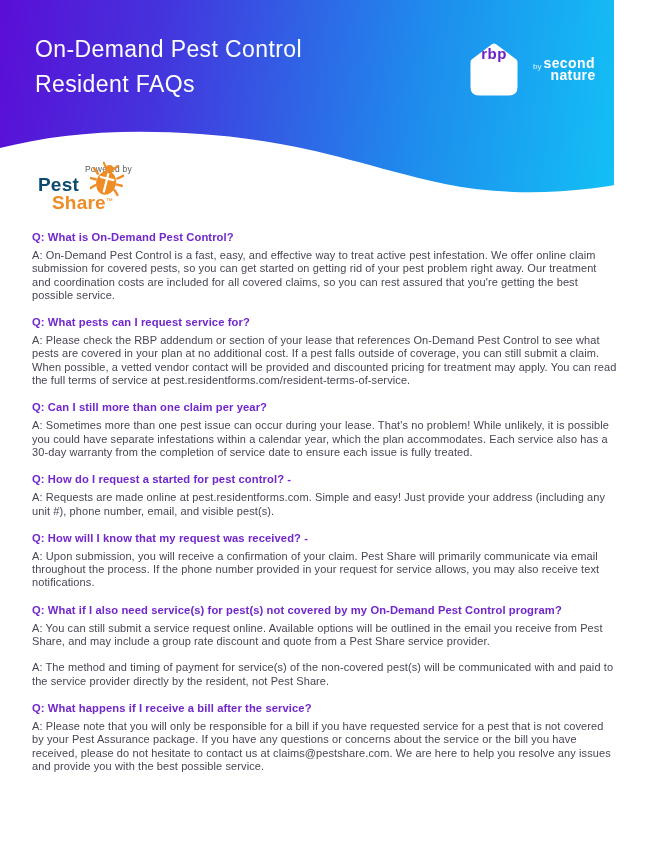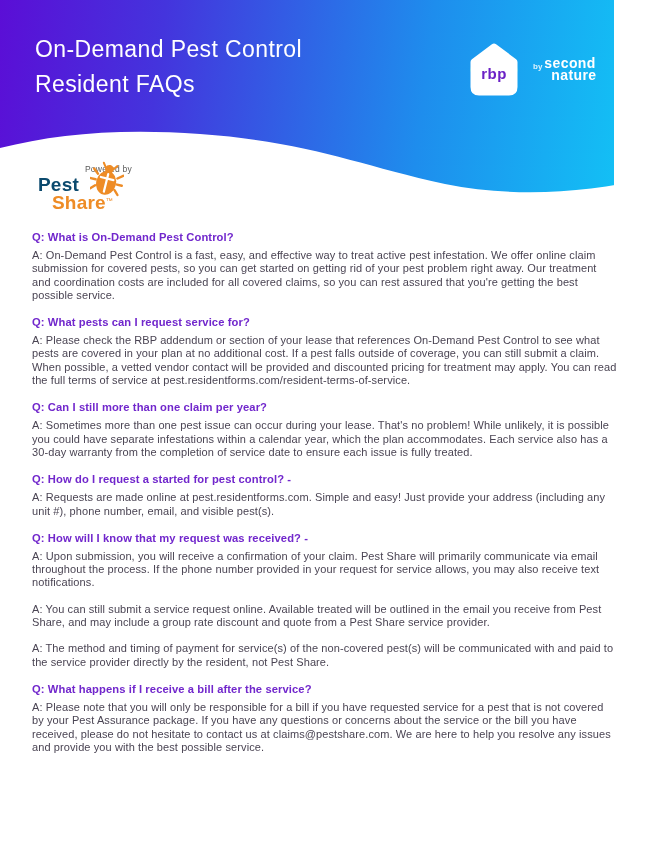--- a/index.html
+++ b/index.html
@@ -21,25 +21,25 @@
   .title2 { font-size:23px; font-weight:400; letter-spacing:0.4px; margin-top:8px; }
   
   .brand { position:absolute; left:466px; top:40px; display:flex; align-items:center; z-index:3; }
   .rbp-badge { position:relative; width:56px; height:58px; }
   .diamond {
     position:absolute; left:9px; top:11px; width:38px; height:38px;
     background:#38cfc4; border-radius:8px; transform:rotate(45deg);
   }
   .house-svg { position:absolute; left:2px; top:2px; }
   .rbp-text {
-    position:absolute; left:0; top:25px; width:56px; text-align:center;
+    position:absolute; left:0; top:5px; width:56px; text-align:center;
     color:#6b21c6; font-size:15px; font-weight:700; letter-spacing:0.5px;
   }
   .by-brand { display:flex; margin-left:11px; color:#ffffff; }
-  .by-label { font-size:8px; opacity:0.85; margin-top:5px; margin-right:2px;font-weight:bold; }
+  .by-label { font-size:8px; opacity:0.85; margin-top:5px; margin-right:2px; }
   .sn-line { font-size:14px; font-weight:700; line-height:12px; letter-spacing:0.4px; }
   .sn-line.n2 { margin-left:7px; }
   
   .powered { position:absolute; left:38px; top:164px; z-index:4; width:120px; }
   .powered-label { font-size:8.5px; color:#5a5a5a; letter-spacing:0.2px;padding-left:47px; }
   .ps-word1 { font-size:19px; font-weight:700; color:#0c4a6e; line-height:17px; margin-top:2px; letter-spacing:0.2px; }
   .ps-word2 { font-size:19px; font-weight:700; color:#ee8c26; line-height:16px; margin-left:14px; letter-spacing:0.2px; }
   .ps-tm { font-size:7px; vertical-align:6px; font-weight:400; }
   .bug { position:absolute; left:52px; top:-3px; }
   
@@ -129,21 +129,22 @@
       <div class="question">Q: How do I request a started for pest control? -</div>
       <div class="answer">A: Requests are made online at pest.residentforms.com. Simple and easy! Just provide your address (including any unit #), phone number, email, and visible pest(s).</div>
     </div>
 
     <div class="faq-item">
       <div class="question">Q: How will I know that my request was received? -</div>
       <div class="answer">A: Upon submission, you will receive a confirmation of your claim. Pest Share will primarily communicate via email throughout the process. If the phone number provided in your request for service allows, you may also receive text notifications.</div>
     </div>
 
     <div class="faq-item">
-      <div class="answer">A: You can still submit a service request online. Available treated will be outlined in the email you receive from Pest Share, and may include a group rate discount and quote from a Pest Share service provider.</div>
+      <div class="question">Q: What if I also need service(s) for pest(s) not covered by my On-Demand Pest Control program?</div>
+      <div class="answer">A: You can still submit a service request online. Available options will be outlined in the email you receive from Pest Share, and may include a group rate discount and quote from a Pest Share service provider.</div>
     </div>
 
     <div class="faq-item">
       <div class="answer">A: The method and timing of payment for service(s) of the non-covered pest(s) will be communicated with and paid to the service provider directly by the resident, not Pest Share.</div>
     </div>
 
     <div class="faq-item">
       <div class="question">Q: What happens if I receive a bill after the service?</div>
       <div class="answer">A: Please note that you will only be responsible for a bill if you have requested service for a pest that is not covered by your Pest Assurance package. If you have any questions or concerns about the service or the bill you have received, please do not hesitate to contact us at claims@pestshare.com. We are here to help you resolve any issues and provide you with the best possible service.</div>
     </div>

